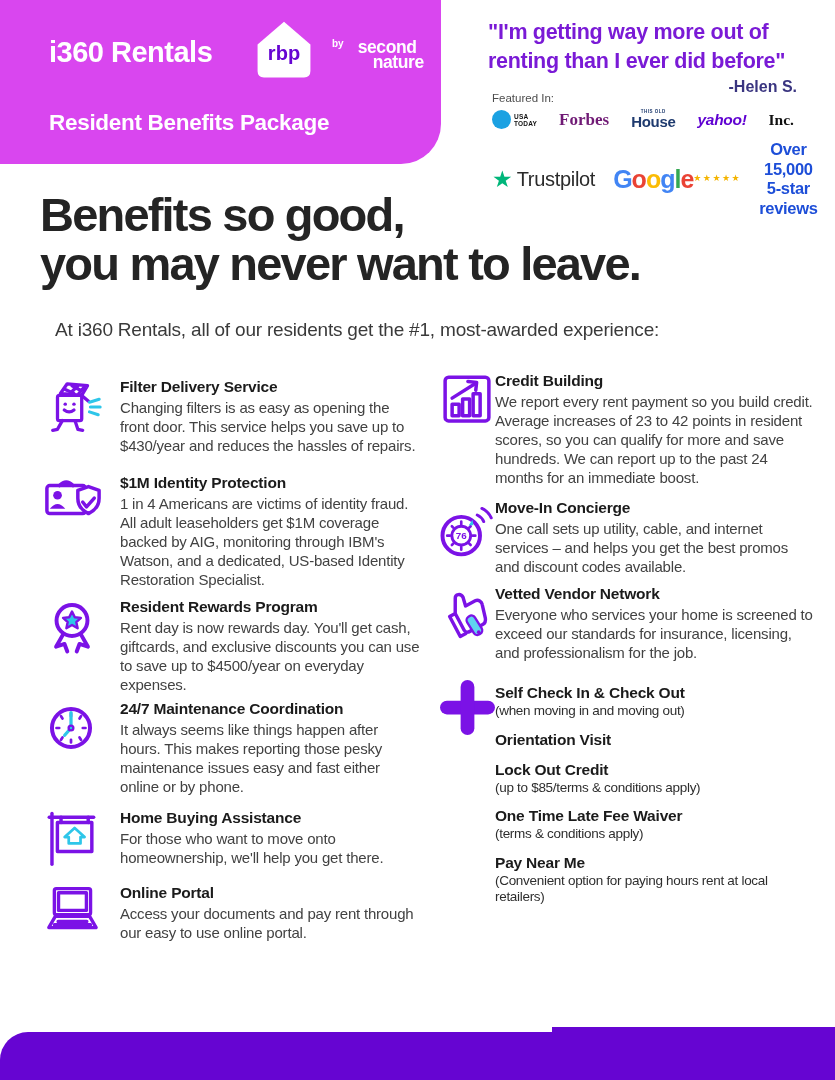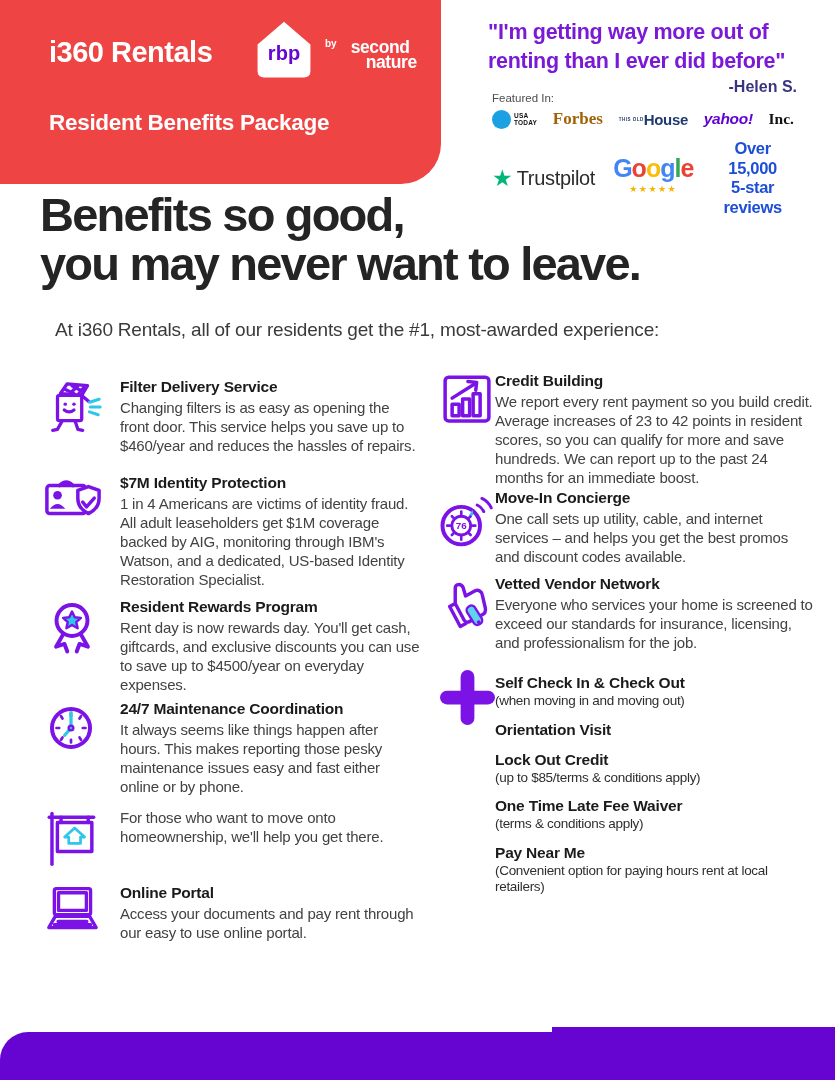--- a/index.html
+++ b/index.html
@@ -4,28 +4,28 @@
 <style>
   * { margin:0; padding:0; box-sizing:border-box; }
   html,body { background:#ffffff; }
   body {
     width:835px; height:1080px; position:relative; overflow:hidden;
     font-family:"Liberation Sans", sans-serif; color:#2b2b2b;
   }
 
   
   .header-box {
-    position:absolute; left:0; top:0; width:441px; height:184px;
-    background:#ef4444; border-bottom-right-radius:40px;
+    position:absolute; left:0; top:0; width:441px; height:164px;
+    background:#d946ef; border-bottom-right-radius:40px;
   }
   .brand {
     position:absolute; left:49px; top:36px;
     font-size:29px; font-weight:bold; color:#fff; letter-spacing:-0.5px;
   }
-  .logo-group { position:absolute; left:243px; top:12px; display:flex; align-items:center; }
+  .logo-group { position:absolute; left:243px; top:12px; display:flex; align-items:center; gap:7px; }
   .sn-block { display:flex; color:#fff; }
   .sn-by { font-size:10px; font-weight:bold; margin-top:6px; margin-right:14px; }
   .sn-names { font-weight:bold; font-size:17.5px; line-height:15px; letter-spacing:-0.4px; margin-top:8px; }
   .sn-nature { margin-left:15px; }
   .package-title {
     position:absolute; left:49px; top:110px;
     font-size:22.5px; font-weight:bold; color:#fff; letter-spacing:-0.3px;
   }
 
   
@@ -33,32 +33,32 @@
   .quote-line { font-size:21.5px; font-weight:bold; color:#7A1AD6; line-height:28.5px; letter-spacing:-0.3px; }
   .attribution { text-align:right; padding-right:16px; margin-top:3px; font-size:16px; font-weight:bold; color:#3A3580; }
 
   
   .featured { position:absolute; left:492px; top:92px; width:302px; }
   .featured-label { font-size:11.5px; color:#4d4d4d; }
   .logos-row { display:flex; align-items:center; justify-content:space-between; margin-top:5px; }
   .usatoday { display:flex; align-items:center; gap:3px; }
   .usatoday-circle { width:19px; height:19px; border-radius:50%; background:#1BA1E2; }
   .usatoday-text { font-size:6.5px; font-weight:bold; line-height:7px; color:#111; letter-spacing:0.2px; }
-  .forbes { font-family:"Liberation Serif", serif; font-size:17px; font-weight:bold; color:#a16207; }
-  .house { display:flex; flex-direction:row; align-items:center; color:#1E3A6E; }
+  .forbes { font-family:"Liberation Serif", serif; font-size:17px; font-weight:bold; color:#701a75; }
+  .house { display:flex; flex-direction:column; align-items:center; color:#1E3A6E; }
   .house-top { font-size:4.5px; font-weight:bold; letter-spacing:0.5px; margin-bottom:-1px; }
   .house-main { font-size:15px; font-weight:bold; letter-spacing:-0.3px; }
   .yahoo { font-size:15.5px; font-weight:bold; font-style:italic; color:#5F01D1; letter-spacing:-0.3px; }
   .inc { font-family:"Liberation Serif", serif; font-size:15.5px; font-weight:bold; color:#111; }
 
   .reviews-row { display:flex; align-items:center; gap:18px; margin-top:10px; }
   .trustpilot { display:flex; align-items:center; gap:4px; }
   .tp-star { font-size:23px; color:#00B67A; line-height:22px; }
   .tp-word { font-size:20px; color:#2b2b2b; letter-spacing:-0.3px; }
-  .google-block { display:flex; flex-direction:column; align-items:center; line-height:24px;text-align:right; }
+  .google-block { display:flex; flex-direction:row; align-items:center; line-height:24px;text-align:right; }
   .google-word { font-size:25px; font-weight:bold; letter-spacing:-1px; }
   .g-blue { color:#4285F4; } .g-red { color:#EA4335; } .g-yellow { color:#FBBC05; } .g-green { color:#34A853; }
   .google-stars { font-size:9px; color:#F4B400; letter-spacing:1.5px; margin-top:-3px; }
   .review-summary { text-align:center; font-size:16.5px; font-weight:bold; color:#1d4ed8; line-height:19.5px; letter-spacing:-0.3px; }
 
   
   .headline {
     position:absolute; left:40px; top:190px;
     font-size:47px; font-weight:bold; color:#242424; line-height:49px; letter-spacing:-1.8px;
   }
@@ -72,21 +72,21 @@
   .col-right { position:absolute; left:428px; top:371px; width:386px; }
   .benefit { display:flex; }
   .icon-wrap { flex:0 0 78px; }
   .col-right .icon-wrap { flex:0 0 67px;text-align:right; }
   .benefit-text { flex:1; }
   .benefit-title { font-size:15.5px; font-weight:bold; color:#1b1b1b; letter-spacing:-0.2px; line-height:20px; margin-bottom:1px; }
   .benefit-body { font-size:15px; color:#424242; line-height:19px; letter-spacing:-0.2px; }
 
   .ml1 { margin-bottom:18px; } .ml2 { margin-bottom:8px; } .ml3 { margin-bottom:5px; }
   .ml4 { margin-bottom:12px; } .ml5 { margin-bottom:11px; }
-  .mr1 { margin-bottom:1px; } .mr2 { margin-bottom:8px; } .mr3 { margin-bottom:18px; }
+  .mr1 { margin-bottom:11px; } .mr2 { margin-bottom:8px; } .mr3 { margin-bottom:18px; }
 
   .extras-list { flex:1; padding-top:3px; }
   .extra-item { margin-bottom:10px; }
   .extra-title { font-size:15.5px; font-weight:bold; color:#1b1b1b; letter-spacing:-0.2px; line-height:20px; }
   .extra-note { font-size:13.5px; color:#2e2e2e; line-height:16.5px; letter-spacing:-0.3px; }
 
   
   .bottom-bar {
     position:absolute; left:0; bottom:0; width:835px; height:48px;
     background:#6605D2; border-top-left-radius:28px;
@@ -183,39 +183,39 @@
         </g>
         <circle cx="24" cy="28" r="1.8" fill="#7B12E6"></circle>
         <circle cx="33" cy="28" r="1.8" fill="#7B12E6"></circle>
         <g stroke="#2EC6E9" stroke-width="3.2" fill="none" stroke-linecap="round">
           <path d="M49 26 l10 -3 M50 31 h10 M49 36 l9 3"></path>
         </g>
       </svg>
     </div>
     <div class="benefit-text">
       <div class="benefit-title">Filter Delivery Service</div>
-      <div class="benefit-body">Changing filters is as easy as opening the front door. This service helps you save up to $460/year and reduces the hassles of repairs.</div>
+      <div class="benefit-body">Changing filters is as easy as opening the front door. This service helps you save up to $430/year and reduces the hassles of repairs.</div>
     </div>
   </div>
 
   <div class="benefit ml2">
     <div class="icon-wrap">
       <svg width="62" height="58" viewBox="0 0 64 60">
         <g stroke="#7B12E6" stroke-width="3.6" fill="none" stroke-linecap="round" stroke-linejoin="round">
           <path d="M18 13 q7 -7 14 0"></path>
           <rect x="5" y="13" width="40" height="29" rx="3"></rect>
         </g>
         <circle cx="16" cy="23" r="4.5" fill="#7B12E6"></circle>
         <path d="M8 37 q8 -10 16 0 Z" fill="#7B12E6"></path>
         <path d="M48 14 l11 4 v8 c0 8 -5 13 -11 16 c-6 -3 -11 -8 -11 -16 v-8 Z" fill="#ffffff" stroke="#7B12E6" stroke-width="3.6" stroke-linejoin="round"></path>
         <path d="M42 30 l4 5 l8 -9" fill="none" stroke="#7B12E6" stroke-width="3.6" stroke-linecap="round" stroke-linejoin="round"></path>
       </svg>
     </div>
     <div class="benefit-text">
-      <div class="benefit-title">$7M Identity Protection</div>
+      <div class="benefit-title">$1M Identity Protection</div>
       <div class="benefit-body">1 in 4 Americans are victims of identity fraud. All adult leaseholders get $1M coverage backed by AIG, monitoring through IBM's Watson, and a dedicated, US-based Identity Restoration Specialist.</div>
     </div>
   </div>
 
   <div class="benefit ml3">
     <div class="icon-wrap">
       <svg width="60" height="62" viewBox="0 0 64 66">
         <g stroke="#7B12E6" stroke-width="4.2" fill="none" stroke-linecap="round" stroke-linejoin="round">
           <circle cx="32" cy="25" r="16.5"></circle>
           <path d="M23 39 l-8 14 l9 -3 l3 8"></path>
@@ -256,20 +256,21 @@
         <g stroke="#7B12E6" stroke-width="3.8" fill="none" stroke-linecap="round" stroke-linejoin="round">
           <path d="M11 6 v56"></path>
           <path d="M8 10 h49"></path>
           <path d="M21 10 v6 M51 10 v6"></path>
           <rect x="17" y="16" width="38" height="32"></rect>
         </g>
         <path d="M36 22 l-11 10 h4.5 v7 h13 v-7 h4.5 Z" stroke="#2EC6E9" stroke-width="3" fill="none" stroke-linejoin="round"></path>
       </svg>
     </div>
     <div class="benefit-text">
+      <div class="benefit-title">Home Buying Assistance</div>
       <div class="benefit-body">For those who want to move onto homeownership, we'll help you get there.</div>
     </div>
   </div>
 
   <div class="benefit">
     <div class="icon-wrap">
       <svg width="60" height="52" viewBox="0 0 64 56">
         <g stroke="#7B12E6" stroke-width="3.6" fill="none" stroke-linecap="round" stroke-linejoin="round">
           <rect x="13" y="6" width="39" height="28" rx="2"></rect>
           <rect x="17.5" y="10.5" width="30" height="19"></rect>

